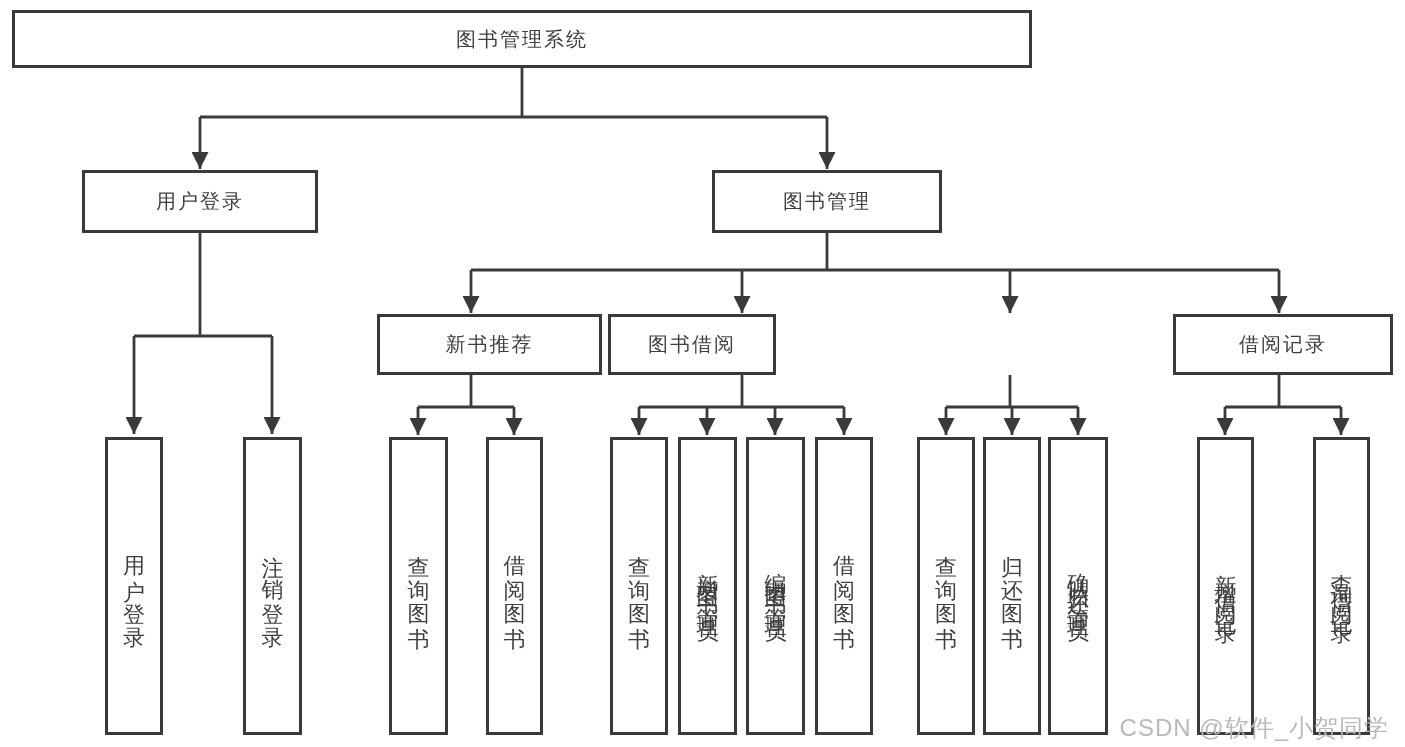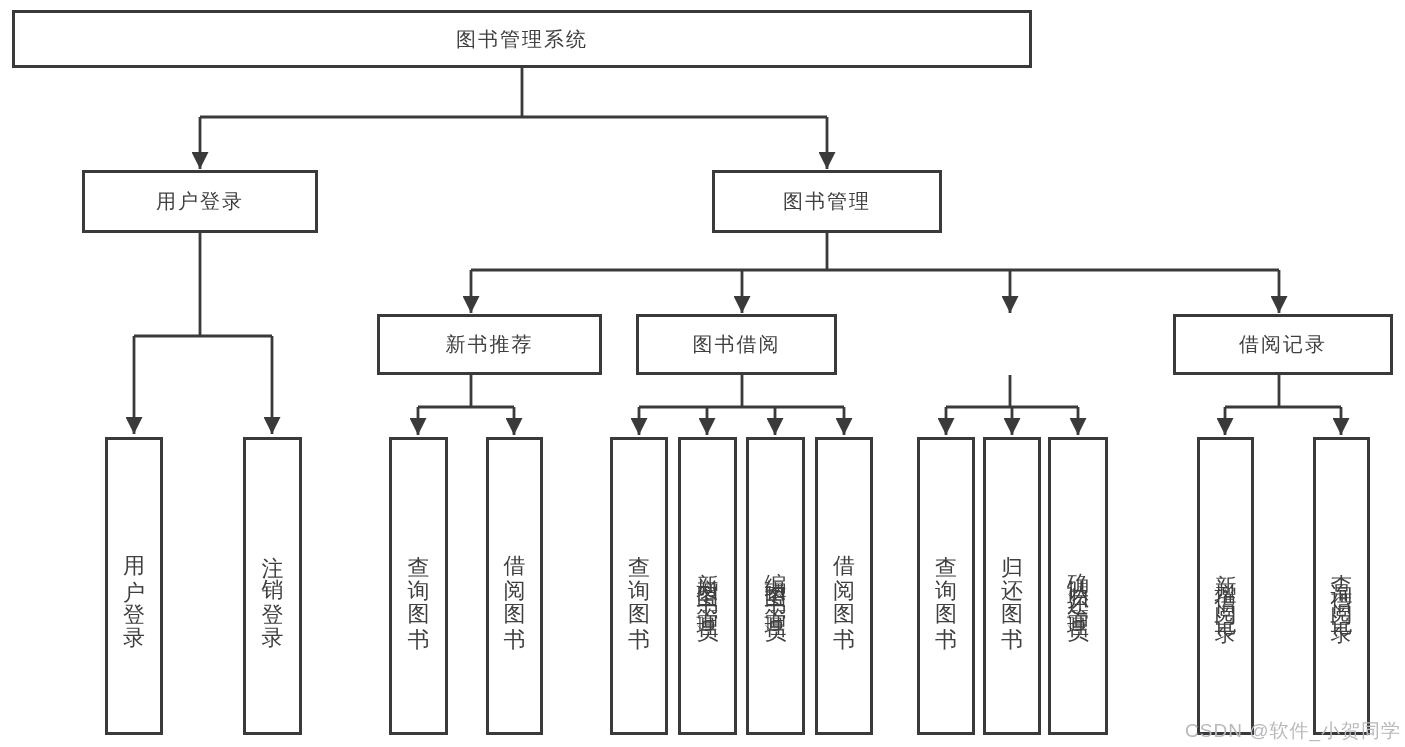--- a/index.html
+++ b/index.html
@@ -21,21 +21,21 @@
     display: flex;
     align-items: center;
     justify-content: center;
   }
   .hbox { font-size: 20px; letter-spacing: 2px; white-space: nowrap; }
   .root-box    { left: 12px;   top: 10px;  width: 1020px; height: 58px; }
   .lv2-user    { left: 82px;   top: 170px; width: 236px;  height: 63px; }
   .lv2-book    { left: 712px;  top: 170px; width: 230px;  height: 63px; }
   .lv3         { top: 314px; height: 61px; }
   .lv3-recommend { left: 365px;  width: 225px; margin-left: 12px; }
-  .lv3-borrow    { left: 636px;  width: 201px; }
+  .lv3-borrow    { left: 608px;  width: 168px; }
   .lv3-current   { left: 903px;  width: 214px; }
   .lv3-records   { left: 1173px; width: 220px; }
   .vbox { top: 437px; height: 298px; }
   .vtext {
     writing-mode: vertical-rl;
     text-orientation: mixed;
     font-size: 22px;
     line-height: 1;
     white-space: nowrap;
   }
@@ -50,23 +50,23 @@
   .b2 { left: 678px;  width: 59px; }
   .b3 { left: 746px;  width: 59px; }
   .b4 { left: 815px;  width: 58px; }
   .c1 { left: 917px;  width: 58px; }
   .c2 { left: 983px;  width: 58px; }
   .c3 { left: 1048px; width: 60px; }
   .r1 { left: 1197px; width: 57px; }
   .r2 { left: 1313px; width: 57px; }
   .watermark {
     position: absolute;
-    right: 4px;
+    right: 16px;
     bottom: 3px;
-    font-size: 19px;
+    font-size: 24px;
     letter-spacing: 1px;
     color: #b9b9bd;
     z-index: 5;
     background: transparent;
     white-space: nowrap;
   }
 </style>
 </head>
 <body>
 

